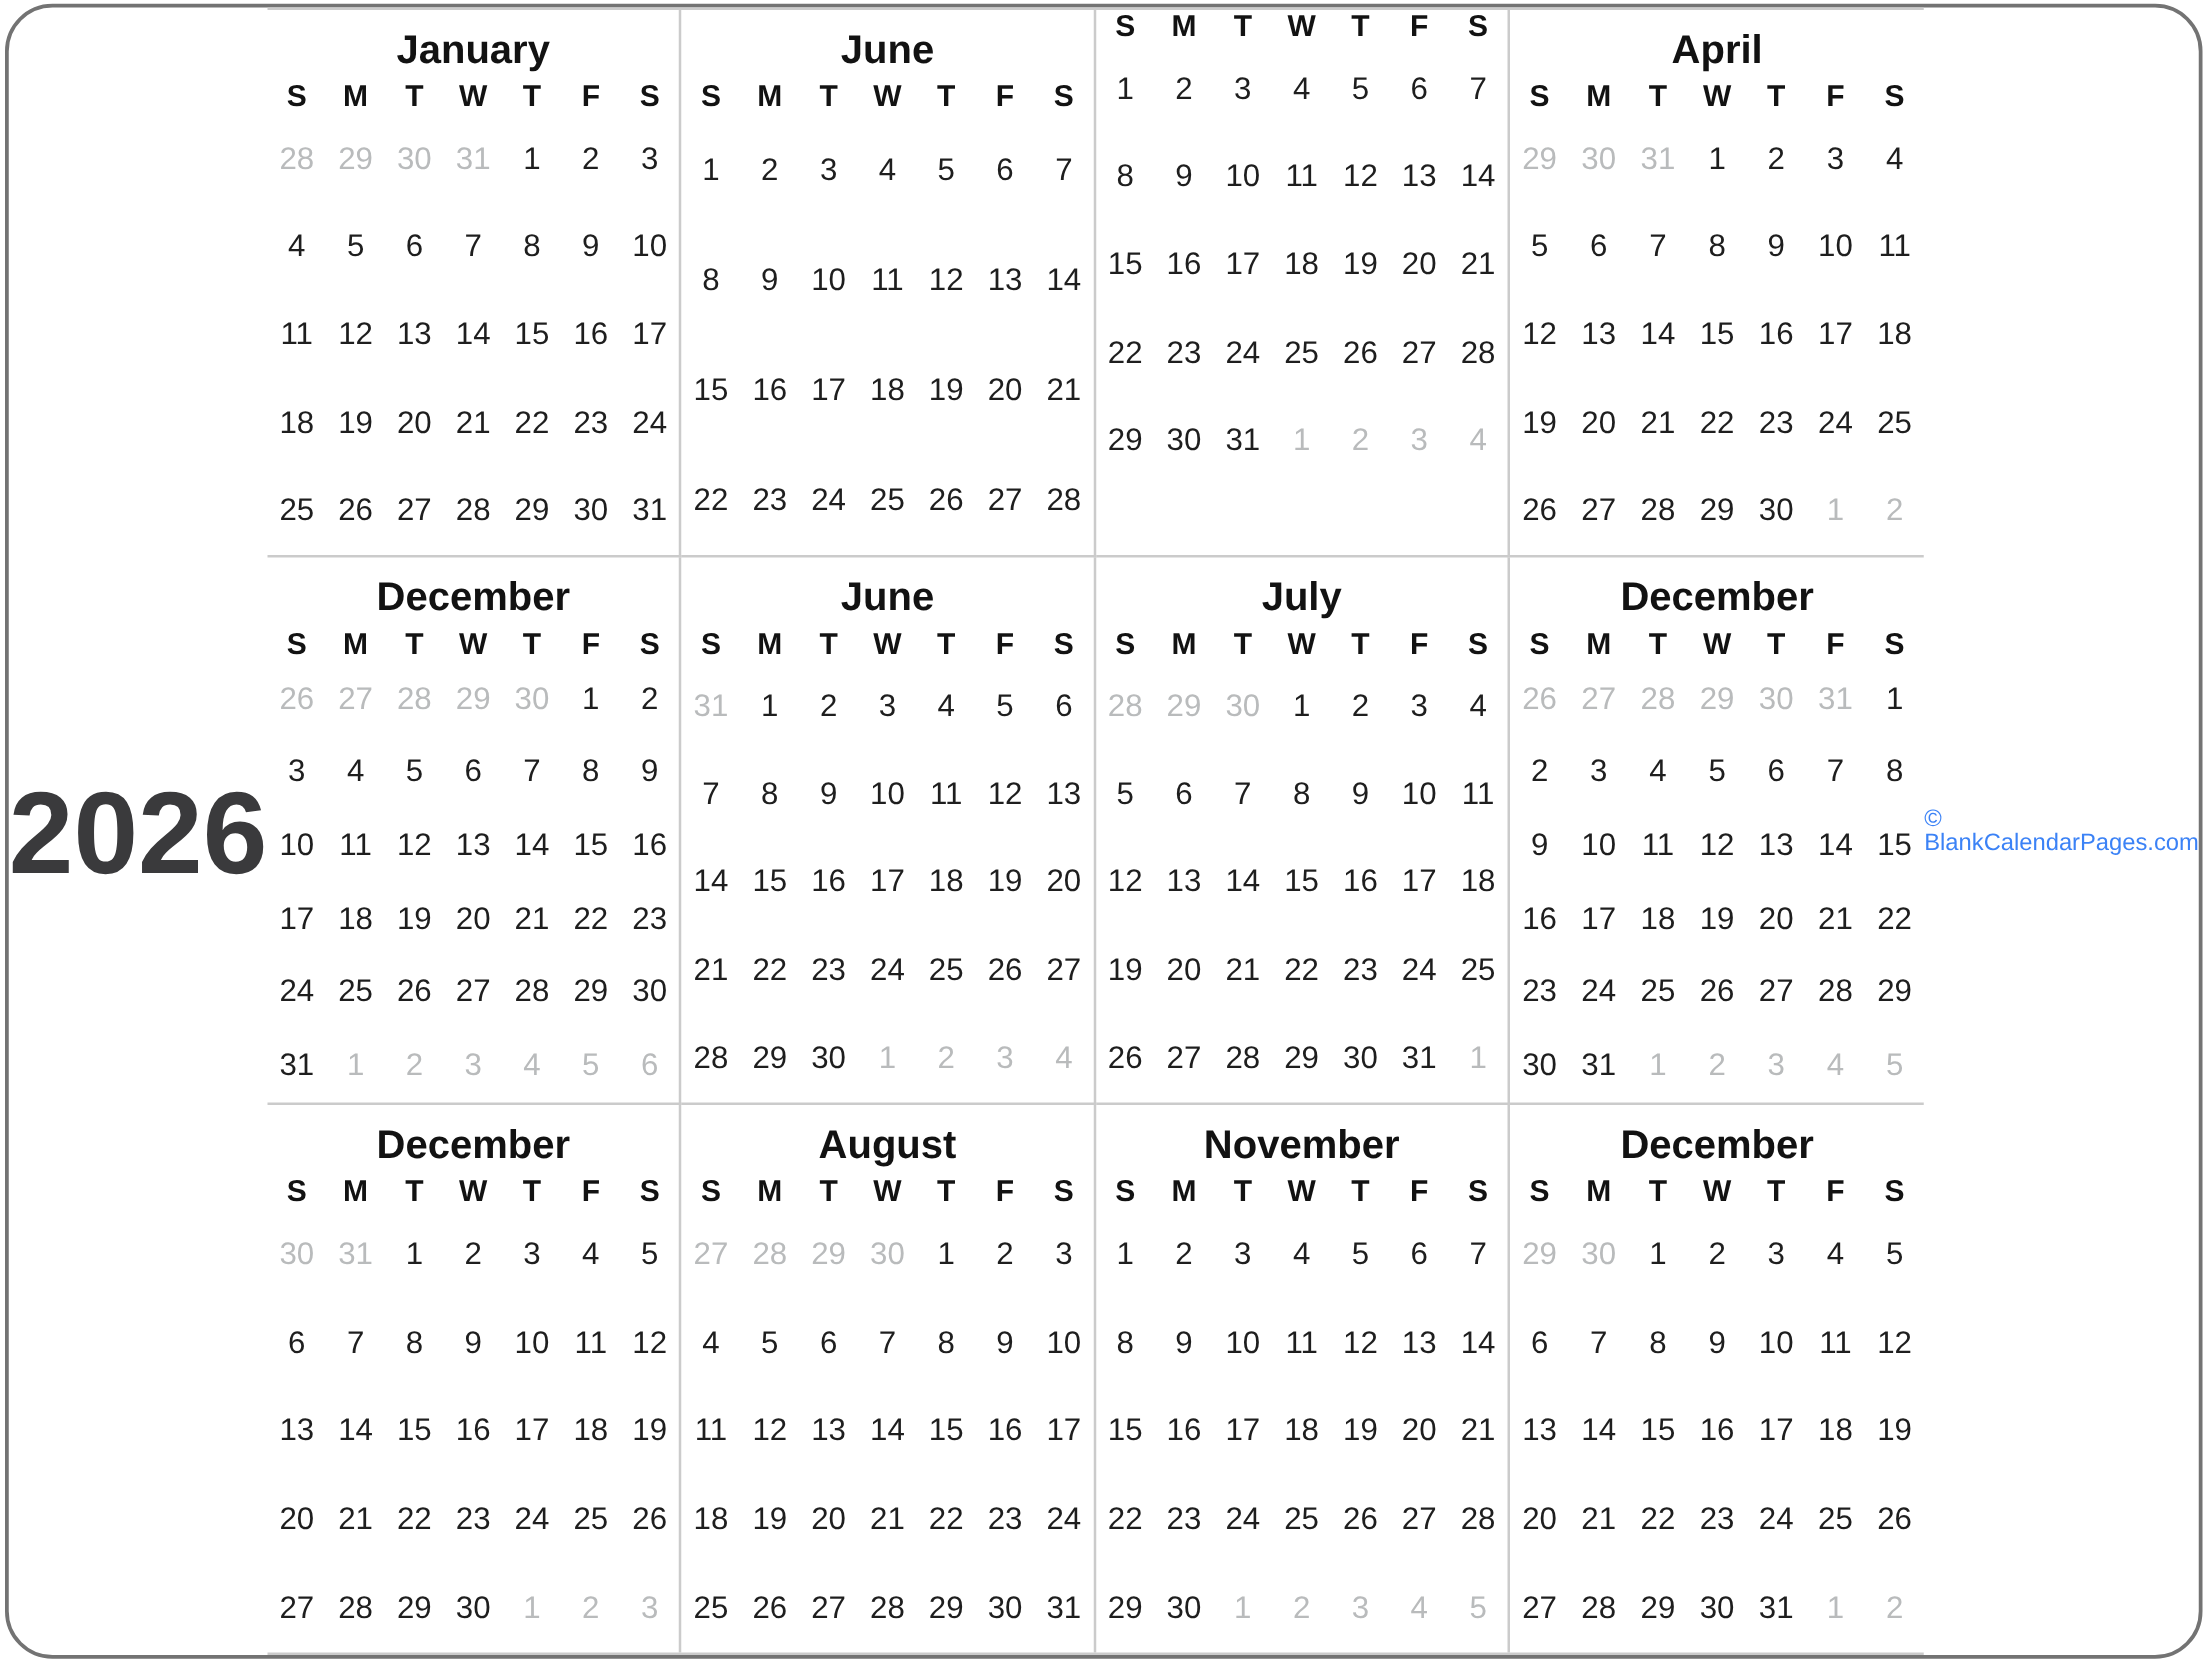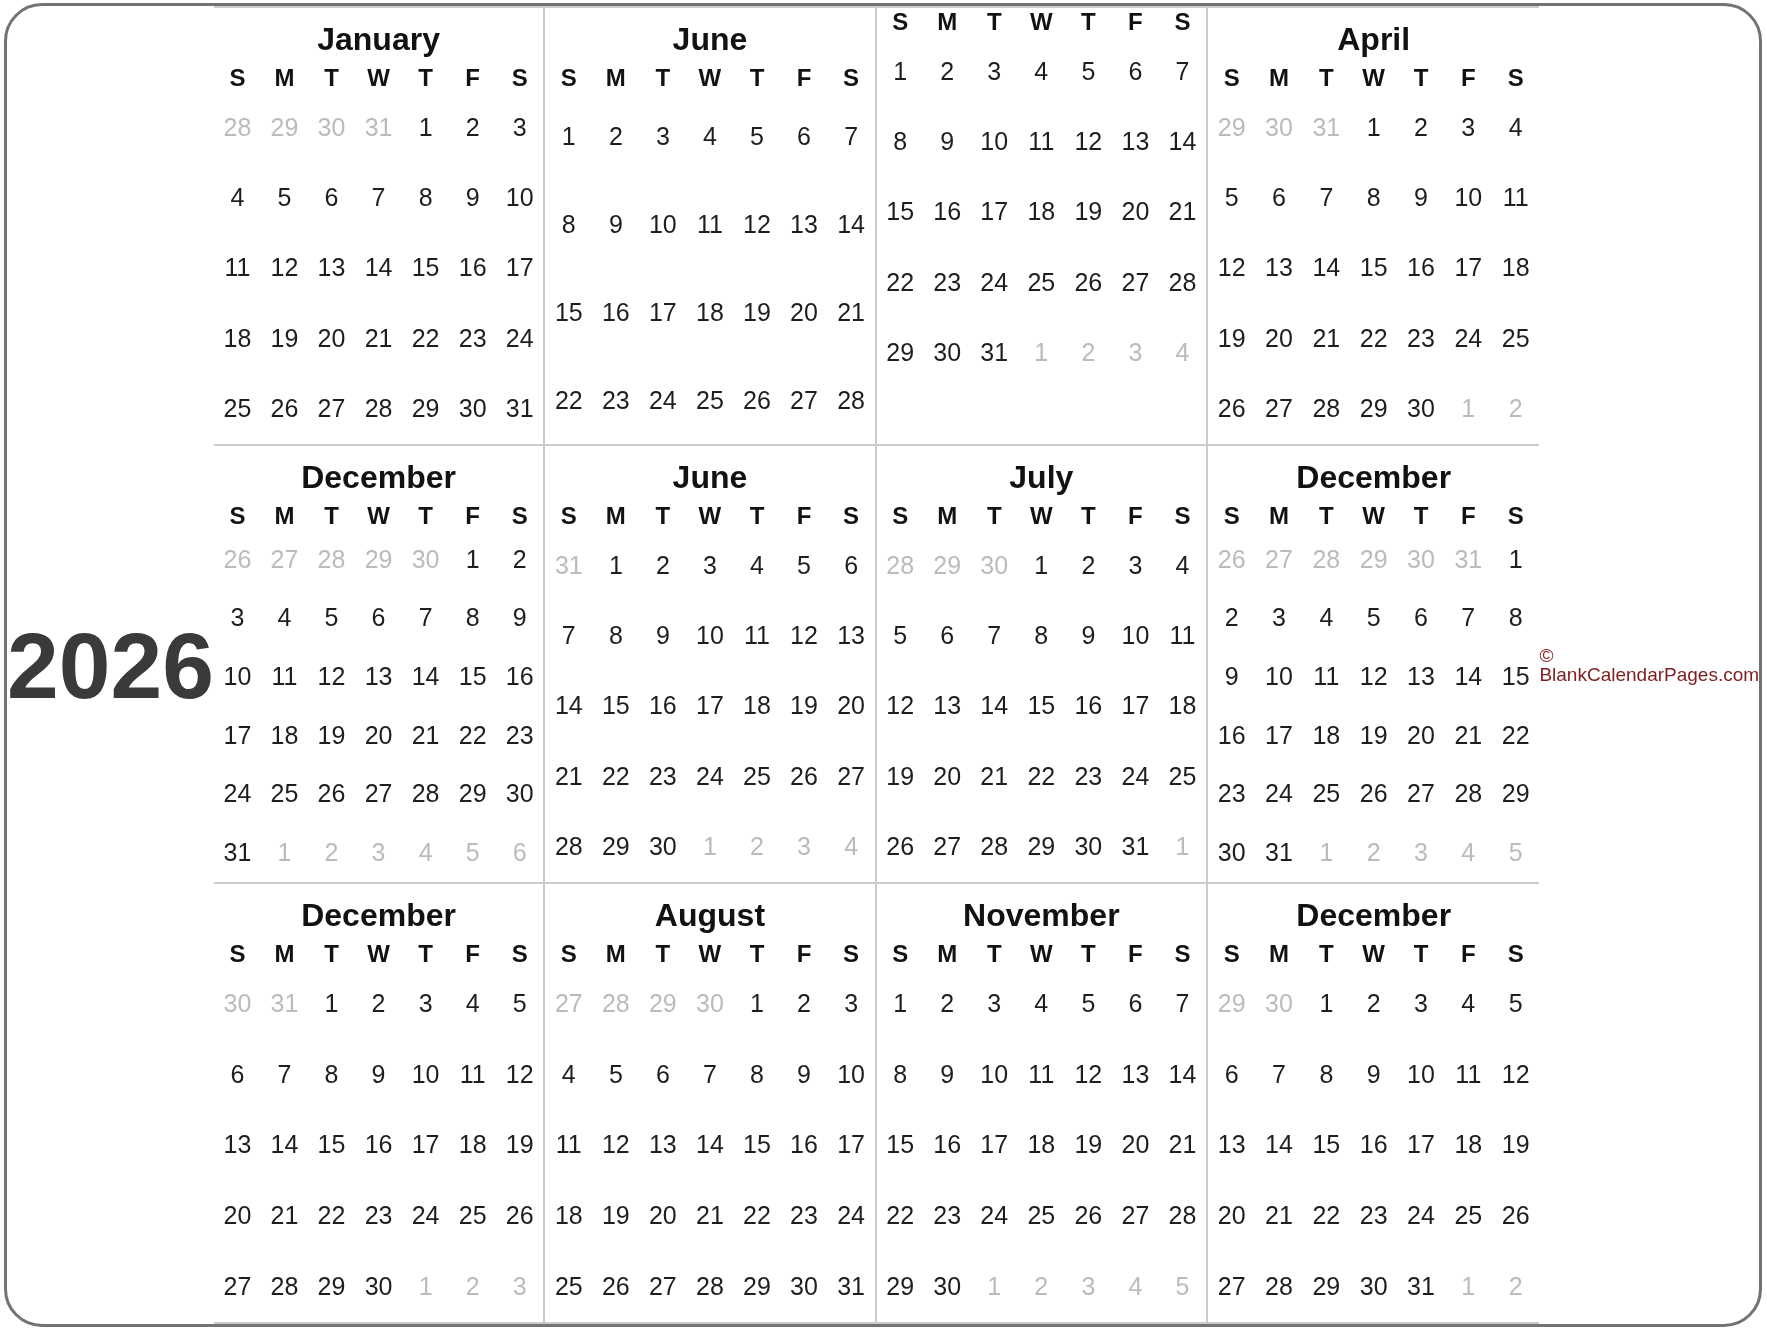--- a/index.html
+++ b/index.html
@@ -91,21 +91,21 @@
   }
   .month-table td.adj {
     color: #b9bbbc;
   }
   .page-footer {
     flex: 0 0 26px;
     display: flex;
     align-items: center;
     justify-content: center;
     font-size: 19px;
-    color: #7f1d1d;
+    color: #3b82f6;
     line-height: 1;
   }
 </style>
 </head>
 <body>
 
 <div class="sheet">
   <div class="year-header">2026</div>
   <div class="months-grid" id="months-grid">
   <div class="month">

